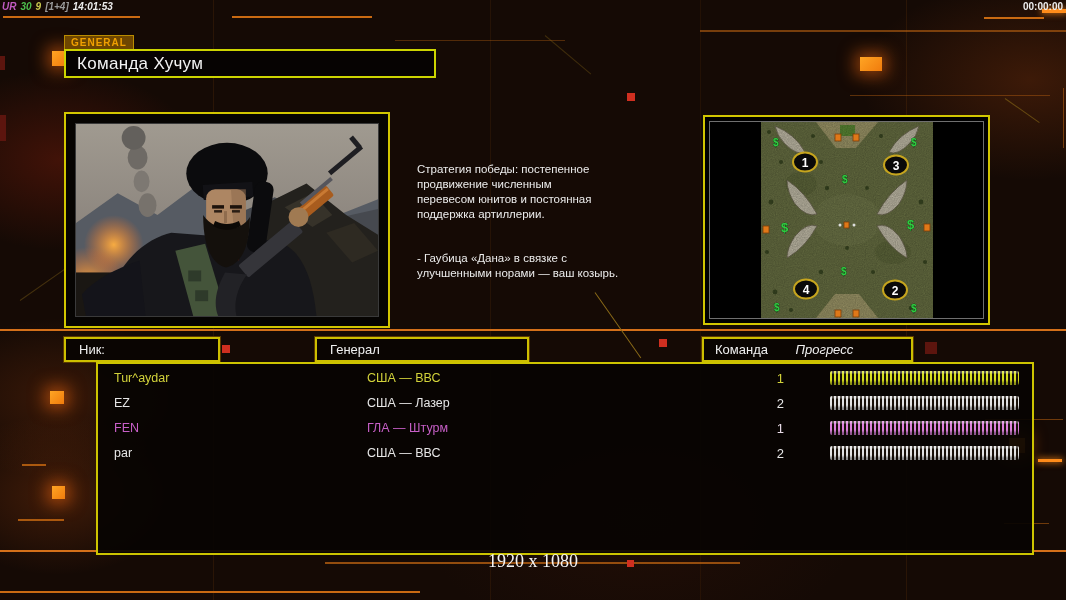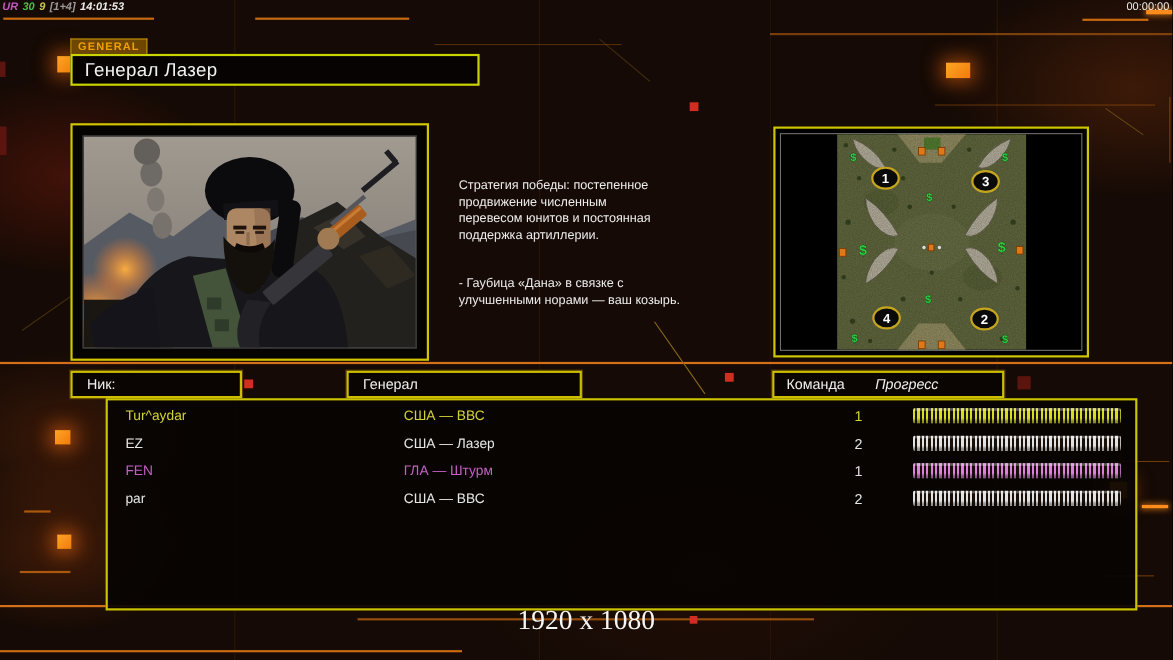--- a/index.html
+++ b/index.html
@@ -20,21 +20,21 @@
   .ln{position:absolute;height:2px;background:var(--accent-orange,#c96a12);}
   .lnb{position:absolute;background:#ff8c1a;box-shadow:0 0 6px 1px rgba(255,140,26,.7);}
   .lnv{position:absolute;width:1px;background:var(--accent-orange,#c96a12);}
   .diag{position:absolute;height:1px;background:#8a6a18;transform-origin:left center;}
   .sqg{position:absolute;background:linear-gradient(135deg,#ffa524,#f07b0c);box-shadow:0 0 16px 5px rgba(255,110,15,.5);}
   .sqr{position:absolute;background:#cf2f20;}
   .sqd{position:absolute;background:#5c150e;}
   
   .dbg{position:absolute;left:2px;top:1px;font-size:10px;font-weight:bold;font-style:italic;}
   .dbg span{margin-right:4px;}
-  .timer{position:absolute;right:3px;top:1px;font-size:10px;font-weight:normal;color:#ececec;}
+  .timer{position:absolute;right:3px;top:1px;font-size:10px;font-weight:bold;color:#ececec;}
   
   .gen-tab{position:absolute;left:64px;top:35px;height:14px;padding:1px 6px 0 6px;
     background:#6e4600;border:1px solid #b98c00;border-bottom:none;
     color:#f0a000;font-size:10px;font-weight:bold;letter-spacing:1px;}
   .title-box{position:absolute;left:64px;top:49px;width:372px;height:29px;
     background:#060302;border:2px solid #ccd400;color:#f2f2f2;
     font-size:17px;line-height:25px;padding-left:11px;letter-spacing:.3px;}
   
   .portrait-box{position:absolute;left:64px;top:112px;width:326px;height:216px;
     background:#060402;border:2px solid var(--accent-yellow,#d2c600);padding:9px;}
@@ -66,21 +66,21 @@
   .row .nick{position:absolute;left:16px;}
   .row .general{position:absolute;left:269px;}
   .row .team{position:absolute;left:640px;width:46px;text-align:right;font-size:13px;}
   .bar-track{position:absolute;left:732px;top:5px;width:189px;height:14px;}
   .bar{display:block;height:100%;width:100%;border-radius:2px;
     background:
       linear-gradient(180deg, rgba(255,255,255,.3) 0 2px, rgba(255,255,255,0) 3px 9px, rgba(0,0,0,.35) 12px 14px),
       repeating-linear-gradient(90deg, var(--c,#ddd) 0 2px, #181008 2px 4px);}
   
   .res{position:absolute;left:0;right:0;top:551px;text-align:center;
-    font-family:"Liberation Serif","DejaVu Serif",serif;font-size:25px;color:#f5f5f5;}
+    font-family:"Liberation Serif","DejaVu Serif",serif;font-size:18px;color:#f5f5f5;}
 </style>
 </head>
 <body>
 
 <div id="stage">
 
   <div class="ln" style="left:3px;top:16px;width:137px;"></div>
   <div class="ln" style="left:232px;top:16px;width:140px;"></div>
   <div class="ln" style="left:984px;top:17px;width:60px;"></div>
   <div class="lnb" style="left:1042px;top:9px;width:24px;height:4px;"></div>
@@ -117,21 +117,21 @@
   <div class="sqd" style="left:925px;top:342px;width:12px;height:12px;"></div>
   <div class="sqd" style="left:0;top:115px;width:6px;height:26px;"></div>
   <div class="sqd" style="left:0;top:56px;width:5px;height:14px;"></div>
 
   <div class="dbg">
     <span style="color: rgb(192, 90, 192);">UR</span><span style="color: rgb(78, 192, 78);">30</span><span style="color: rgb(200, 200, 78);">9</span><span style="color: rgb(154, 154, 154);">[1+4]</span><span style="color: rgb(236, 236, 236);">14:01:53</span>
   </div>
   <div class="timer">00:00:00</div>
 
   <div class="gen-tab">GENERAL</div>
-  <div class="title-box">Генерал Лазер</div>
+  <div class="title-box">Команда Хучум</div>
 
   <div class="portrait-box">
     <div class="portrait">
       <svg viewBox="0 0 304 194" preserveAspectRatio="none">
         <defs>
           <linearGradient id="sky" x1="0" y1="0" x2="0" y2="1">
             <stop offset="0" stop-color="#a09a90"></stop>
               <stop offset=".6" stop-color="#8a837c"></stop>
               <stop offset="1" stop-color="#6f6b66"></stop>
           </linearGradient>

